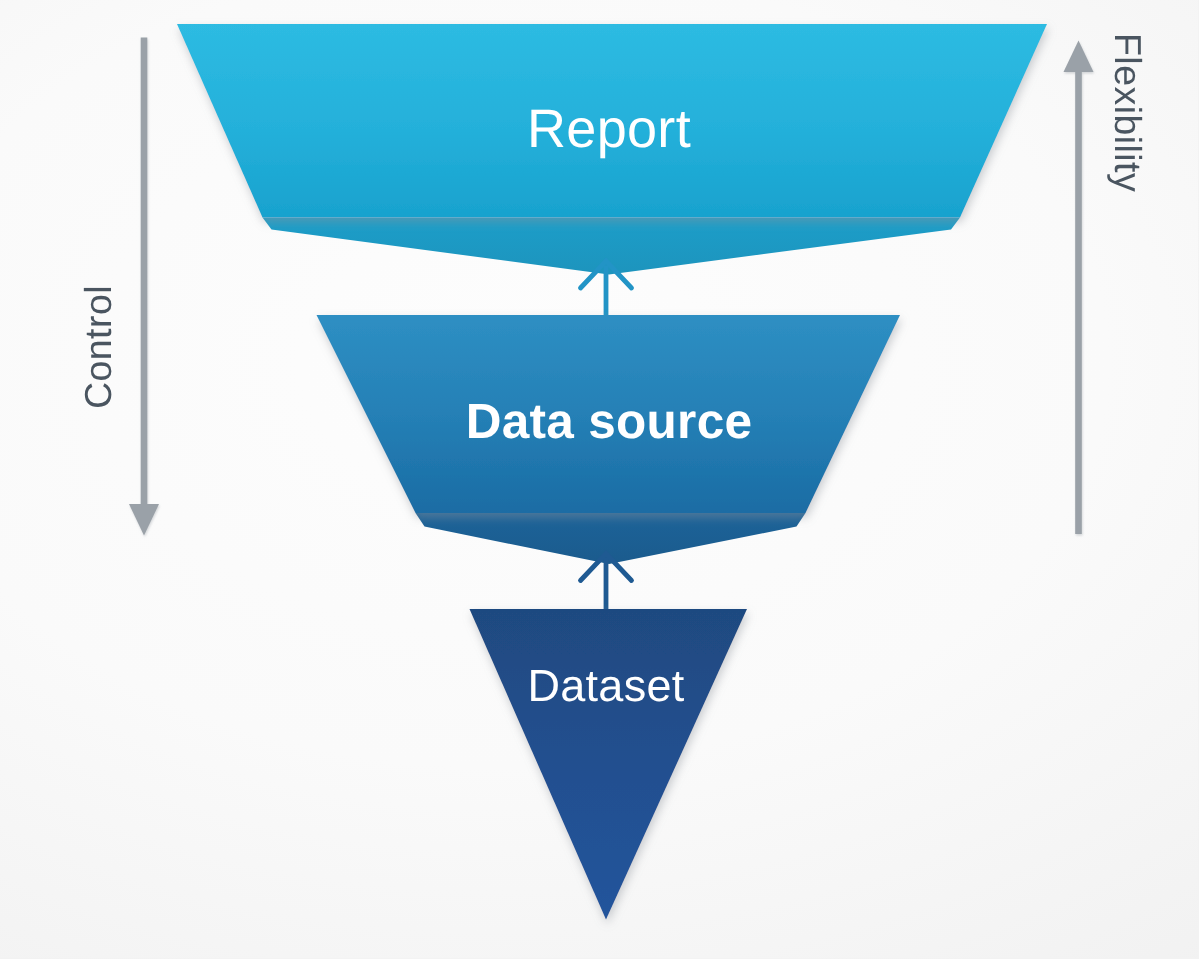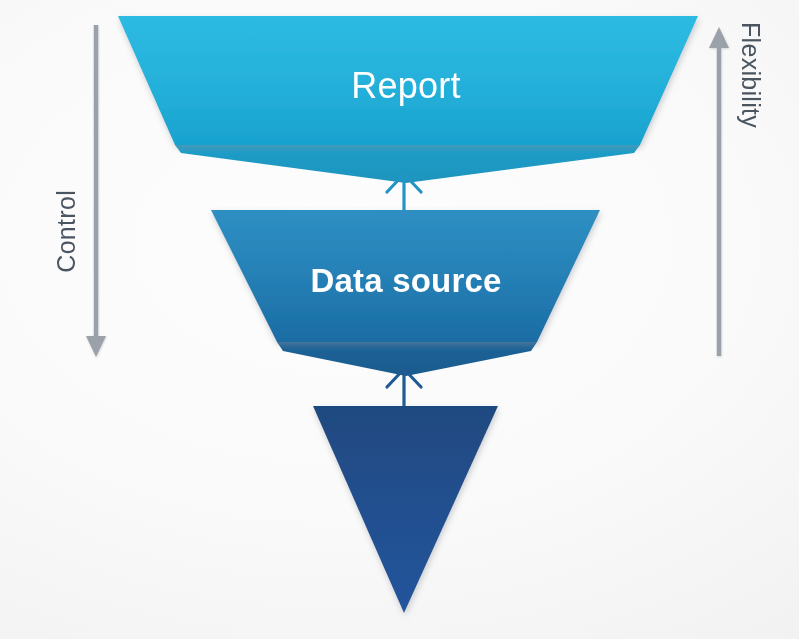--- a/index.html
+++ b/index.html
@@ -161,18 +161,19 @@
     <g filter="url(#axisShadow)">
       <line x1="719" y1="44" x2="719" y2="356" stroke="#9aa1a8" stroke-width="4.4" stroke-linecap="butt"></line>
       <path d="M 709,48 L 729,48 L 719,27 Z" fill="#9aa1a8"></path>
     </g>
   </svg>
 
   <div class="stage-label" id="label-report">Report</div>
 
   <div class="stage-label" id="label-datasource">Data source</div>
 
+  <div class="stage-label" id="label-dataset">Dataset</div>
 
   <div class="axis-label" id="label-control">Control</div>
 
   <div class="axis-label" id="label-flexibility">Flexibility</div>
 
 </div>
 
 </body></html>

